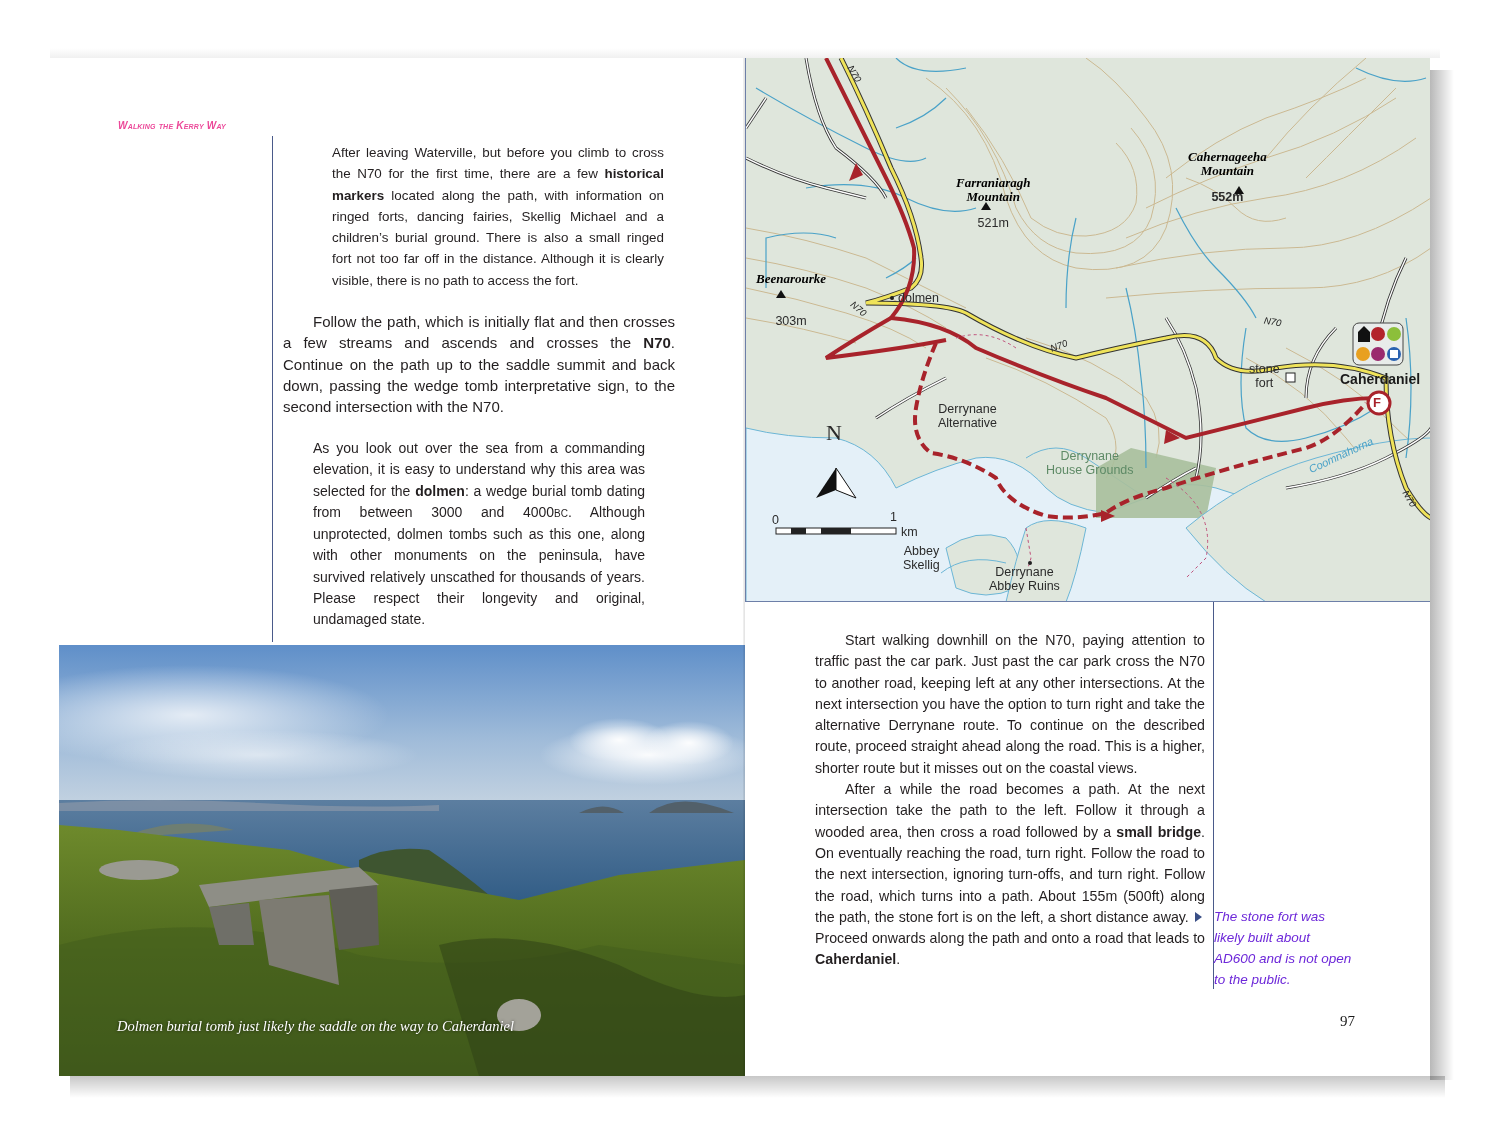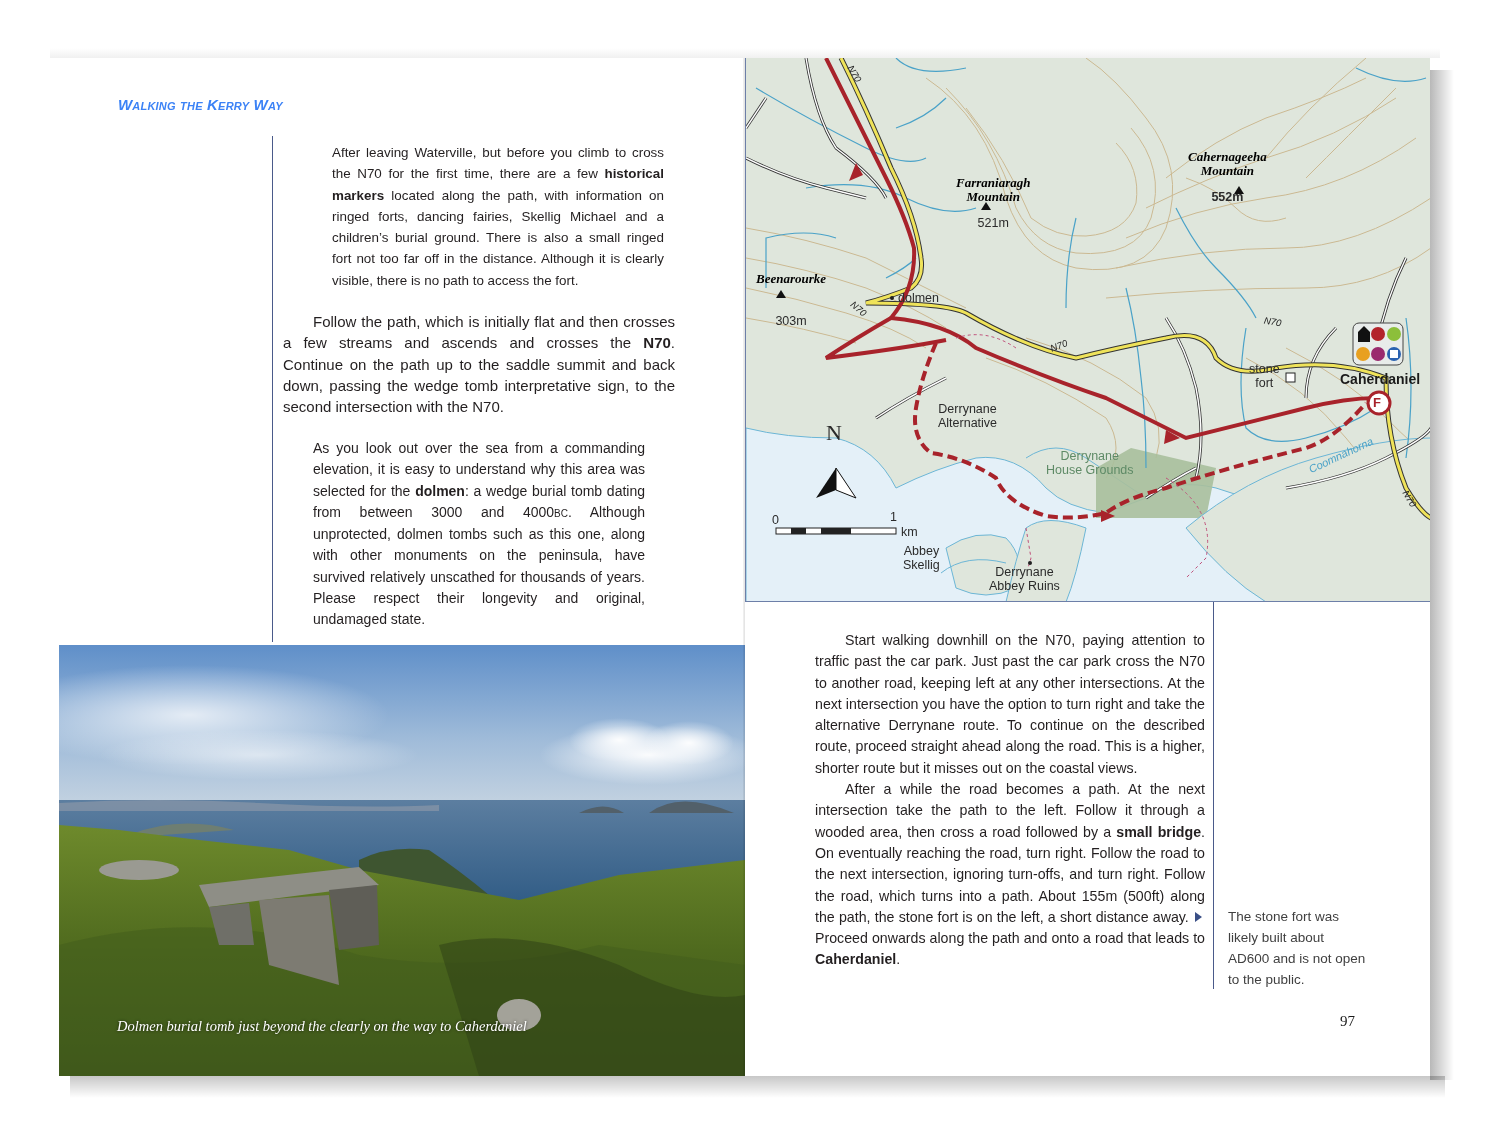--- a/index.html
+++ b/index.html
@@ -13,23 +13,23 @@
       background: linear-gradient(to bottom, rgba(0,0,0,0.22), rgba(0,0,0,0)); }
     .shadow-top { position: absolute; left: 50px; top: 48px; width: 1390px; height: 10px;
       background: linear-gradient(to top, rgba(0,0,0,0.06), rgba(0,0,0,0)); }
 
     .page { position: absolute; top: 0; height: 1018px; background: #fff; overflow: hidden; }
     .page-left { left: 0; width: 686px; }
     .page-right { left: 686px; width: 685px; }
     .gutter { position: absolute; left: 684px; top: 0; width: 4px; height: 1018px;
       background: linear-gradient(to right, rgba(0,0,0,0.05), rgba(0,0,0,0.12), rgba(0,0,0,0.02)); }
 
-    .running-head { position: absolute; left: 59px; top: 38px; color: #3b82f6;
+    .running-head { position: absolute; left: 59px; top: 62px; color: #ec4899;
       font-family: "Liberation Sans", sans-serif; font-weight: bold; font-style: italic;
-      font-size: 15px; font-variant: small-caps; letter-spacing: 0.2px; }
+      font-size: 10px; font-variant: small-caps; letter-spacing: 0.2px; }
 
     .rule-left { position: absolute; left: 213px; top: 78px; width: 1px; height: 506px; background: #4a5a8a; }
 
     .body-text { position: absolute; color: #231f20; font-family: "Liberation Sans", sans-serif; }
     .body-text p { text-align: justify; }
     .t1 { left: 254px; top: 84px; width: 332px; font-size: 13.4px; line-height: 21.3px; margin-left: 19px; }
     .t2 { left: 224px; top: 253px; width: 392px; font-size: 15px; line-height: 21.3px; }
     .t2 p { text-indent: 30px; }
     .t3 { left: 254px; top: 380px; width: 332px; font-size: 14px; line-height: 21.3px; }
     b { font-weight: bold; }
@@ -48,22 +48,22 @@
     .map-peak { font-family: "Liberation Serif", serif; font-style: italic; font-weight: bold; font-size: 13px; color: #000000; }
     .map-elev { font-size: 12.5px; color: #2b2b2b; }
     .map-road { position: absolute; font-size: 9.5px; font-style: italic; color: #222; font-family: "Liberation Sans", sans-serif; }
     .map-green { color: #5e8a66; }
     .map-town { font-weight: bold; font-size: 14px; color: #1a1a1a; }
     .map-river { color: #4aa2c8; font-size: 11px; font-style: italic; }
 
     .rule-right { position: absolute; left: 468px; top: 544px; width: 1px; height: 387px; background: #4a5a8a; }
     .t4 { left: 70px; top: 572px; width: 390px; font-size: 14.2px; line-height: 21.3px; }
     .t4 p { text-indent: 30px; }
-    .sidenote { position: absolute; left: 483px; top: 848px; width: 140px; font-size: 13.5px;
-      line-height: 21px; color: #404040; font-family: "Liberation Sans", sans-serif; }
+    .sidenote { position: absolute; left: 469px; top: 848px; width: 140px; font-size: 13.5px;
+      line-height: 21px; color: #6d28d9; font-family: "Liberation Sans", sans-serif; font-style: italic; }
     .folio { position: absolute; left: 595px; top: 955px; font-family: "Liberation Serif", serif;
       font-size: 15px; color: #1a1a1a; }
     .tri { display: inline-block; width: 0; height: 0; border-top: 5px solid transparent;
       border-bottom: 5px solid transparent; border-left: 7px solid #3a4f86; margin: 0 3px 0 2px; vertical-align: 0px; }
   </style>
 </head>
 <body>
 
 <div class="shadow-top"></div>
 <div class="shadow-right"></div>
@@ -124,21 +124,21 @@
         <path d="M0 180 L60 185 L140 195 L230 205 L300 225 L380 240 L460 255 L560 230 L686 215 L686 431 L0 431 Z" fill="url(#grass)"></path>
         <path d="M0 300 Q150 260 300 310 Q420 330 540 300 L686 320 L686 431 L0 431 Z" fill="#455f1c" opacity="0.6"></path>
         <path d="M380 300 Q460 280 560 320 Q640 360 686 350 L686 431 L420 431 Z" fill="#2f4216" opacity="0.55"></path>
         <path d="M140 240 L300 222 L320 240 L150 262 Z" fill="#8e8e86"></path>
         <path d="M150 262 L190 258 L195 300 L160 300 Z" fill="#6f6f68"></path>
         <path d="M200 255 L270 250 L280 340 L210 320 Z" fill="#7d7b72"></path>
         <path d="M270 245 L318 240 L320 300 L280 305 Z" fill="#5f5e57"></path>
         <ellipse cx="460" cy="370" rx="22" ry="16" fill="#a3a299"></ellipse>
         <ellipse cx="80" cy="225" rx="40" ry="10" fill="#9a9a92"></ellipse>
       </svg>
-      <div class="photo-caption">Dolmen burial tomb just beyond the clearly on the way to Caherdaniel</div>
+      <div class="photo-caption">Dolmen burial tomb just likely the saddle on the way to Caherdaniel</div>
     </div>
   </div>
 
   <div class="gutter"></div>
 
   <div class="page page-right">
     <div class="map">
       <svg width="685" height="544" viewBox="0 0 685 544">
         <rect x="0" y="0" width="685" height="544" fill="#dfe6dc"></rect>
 

